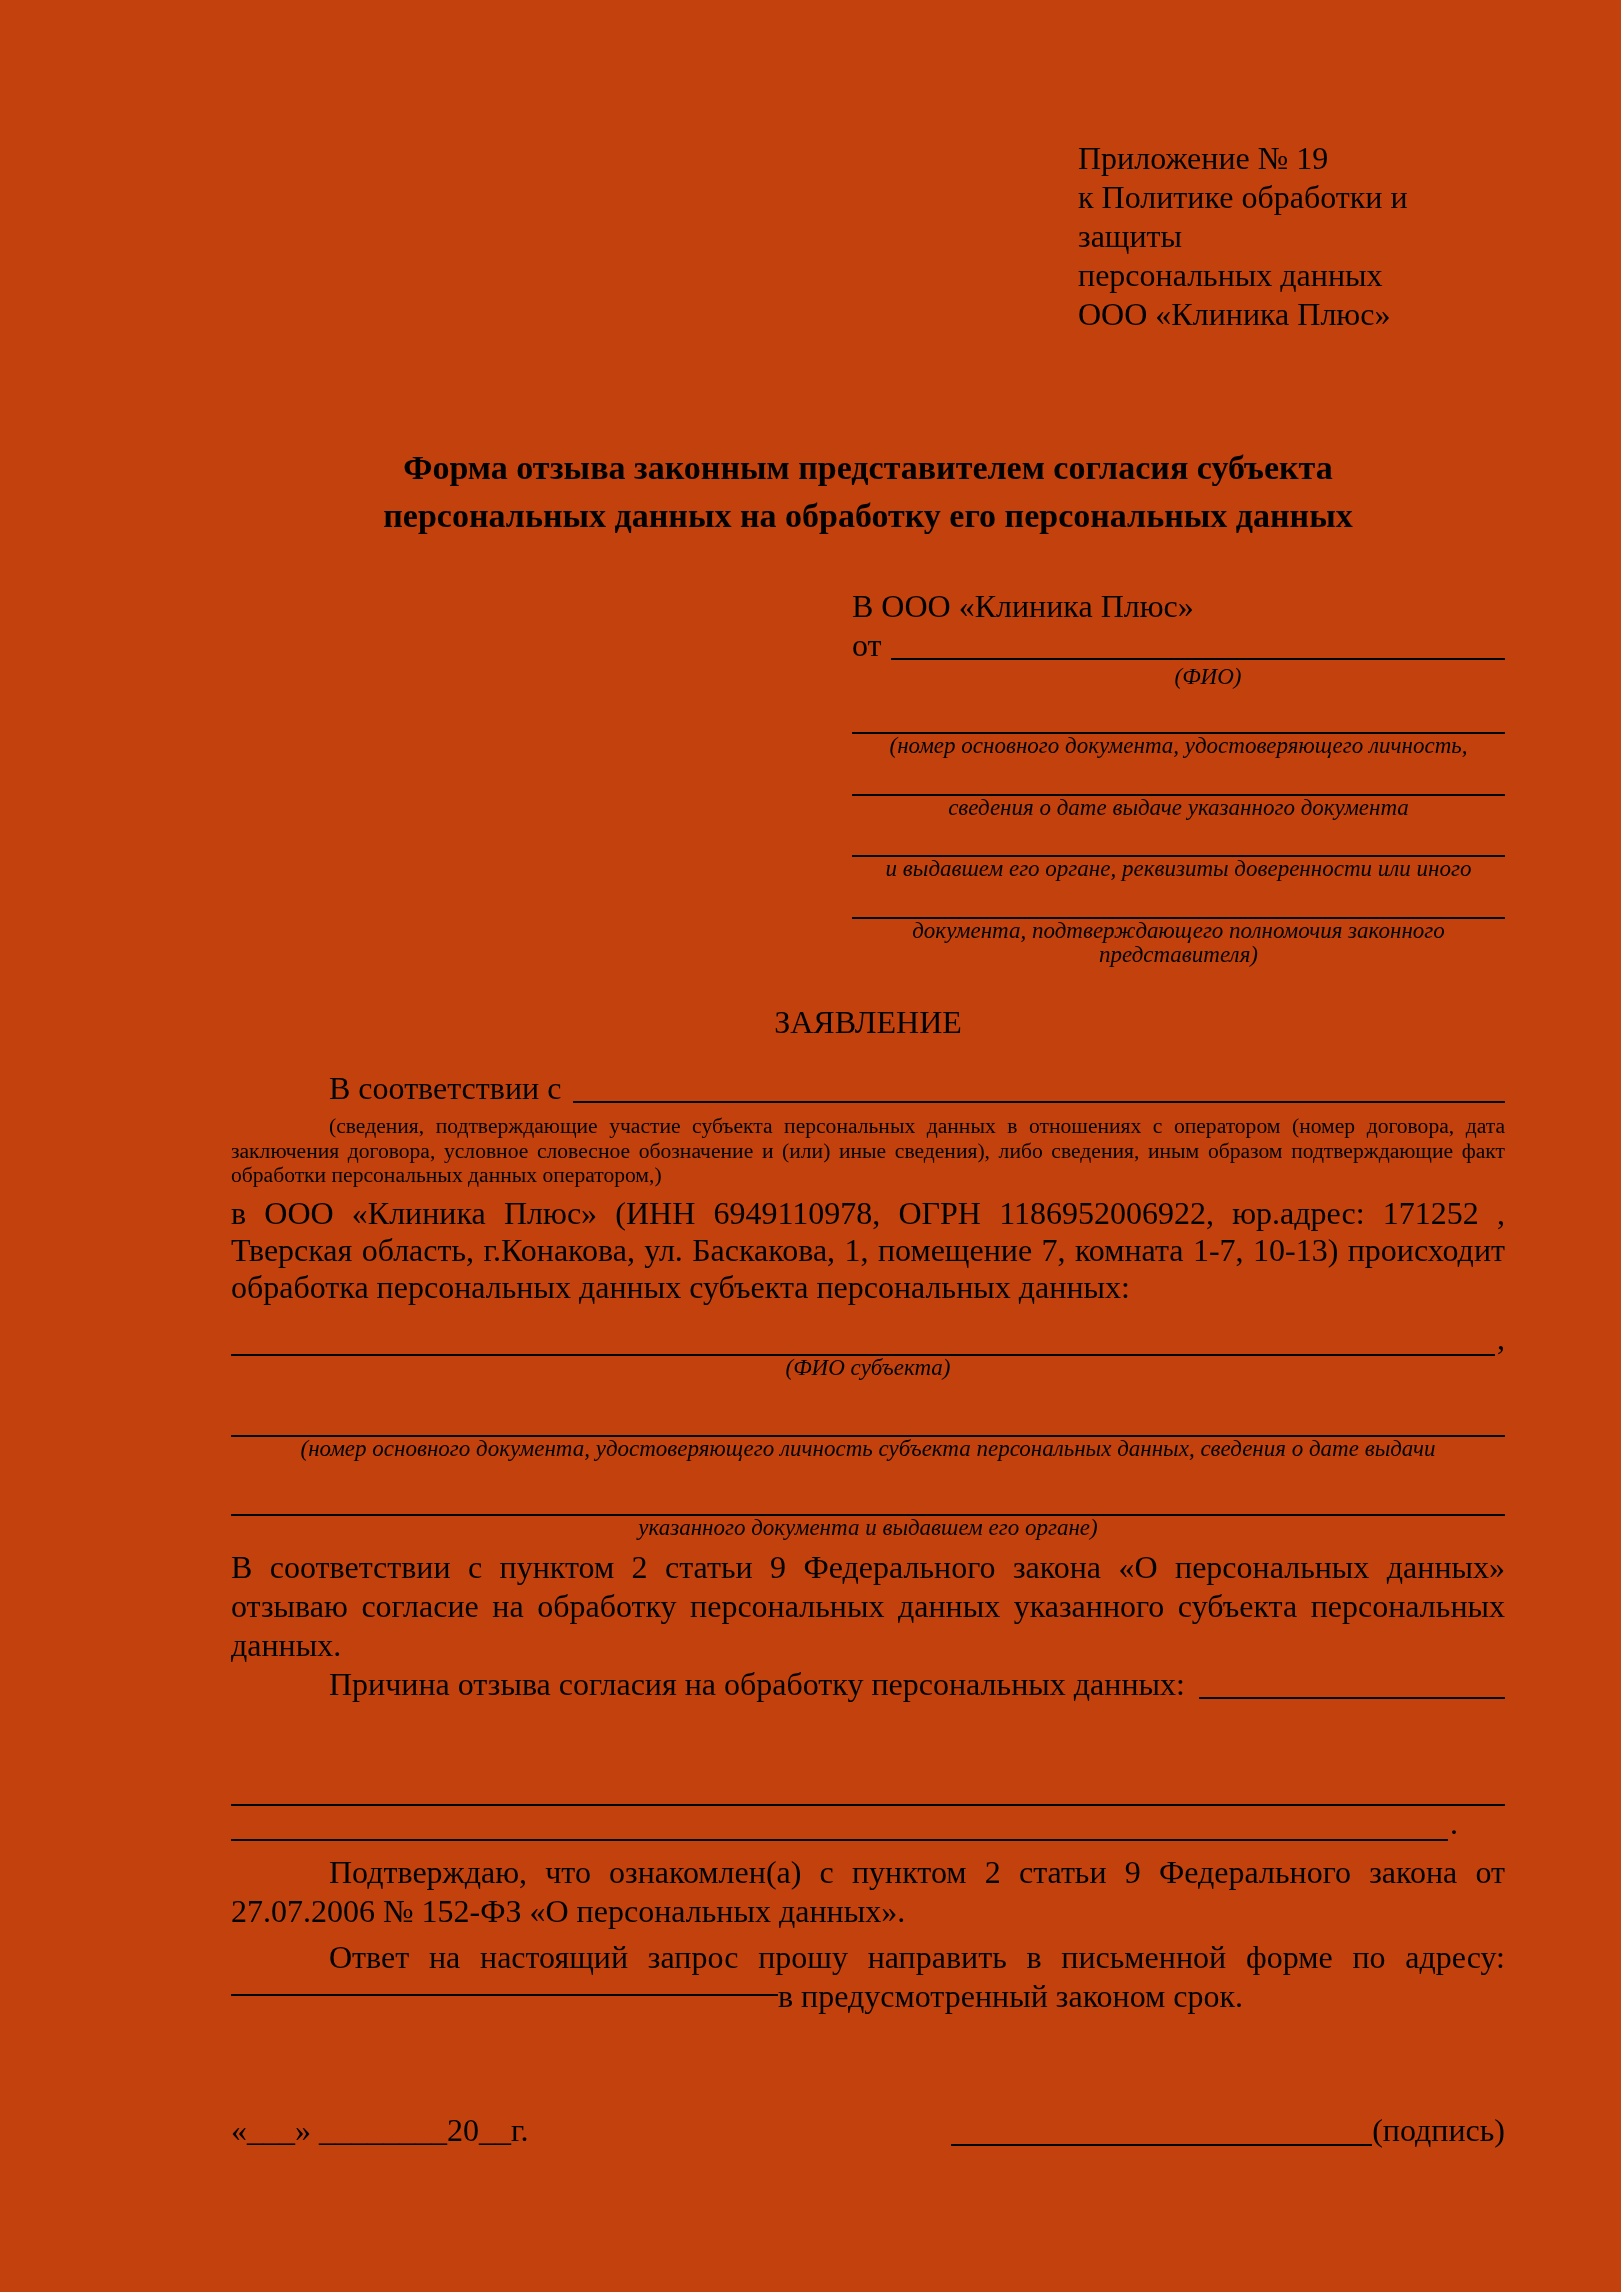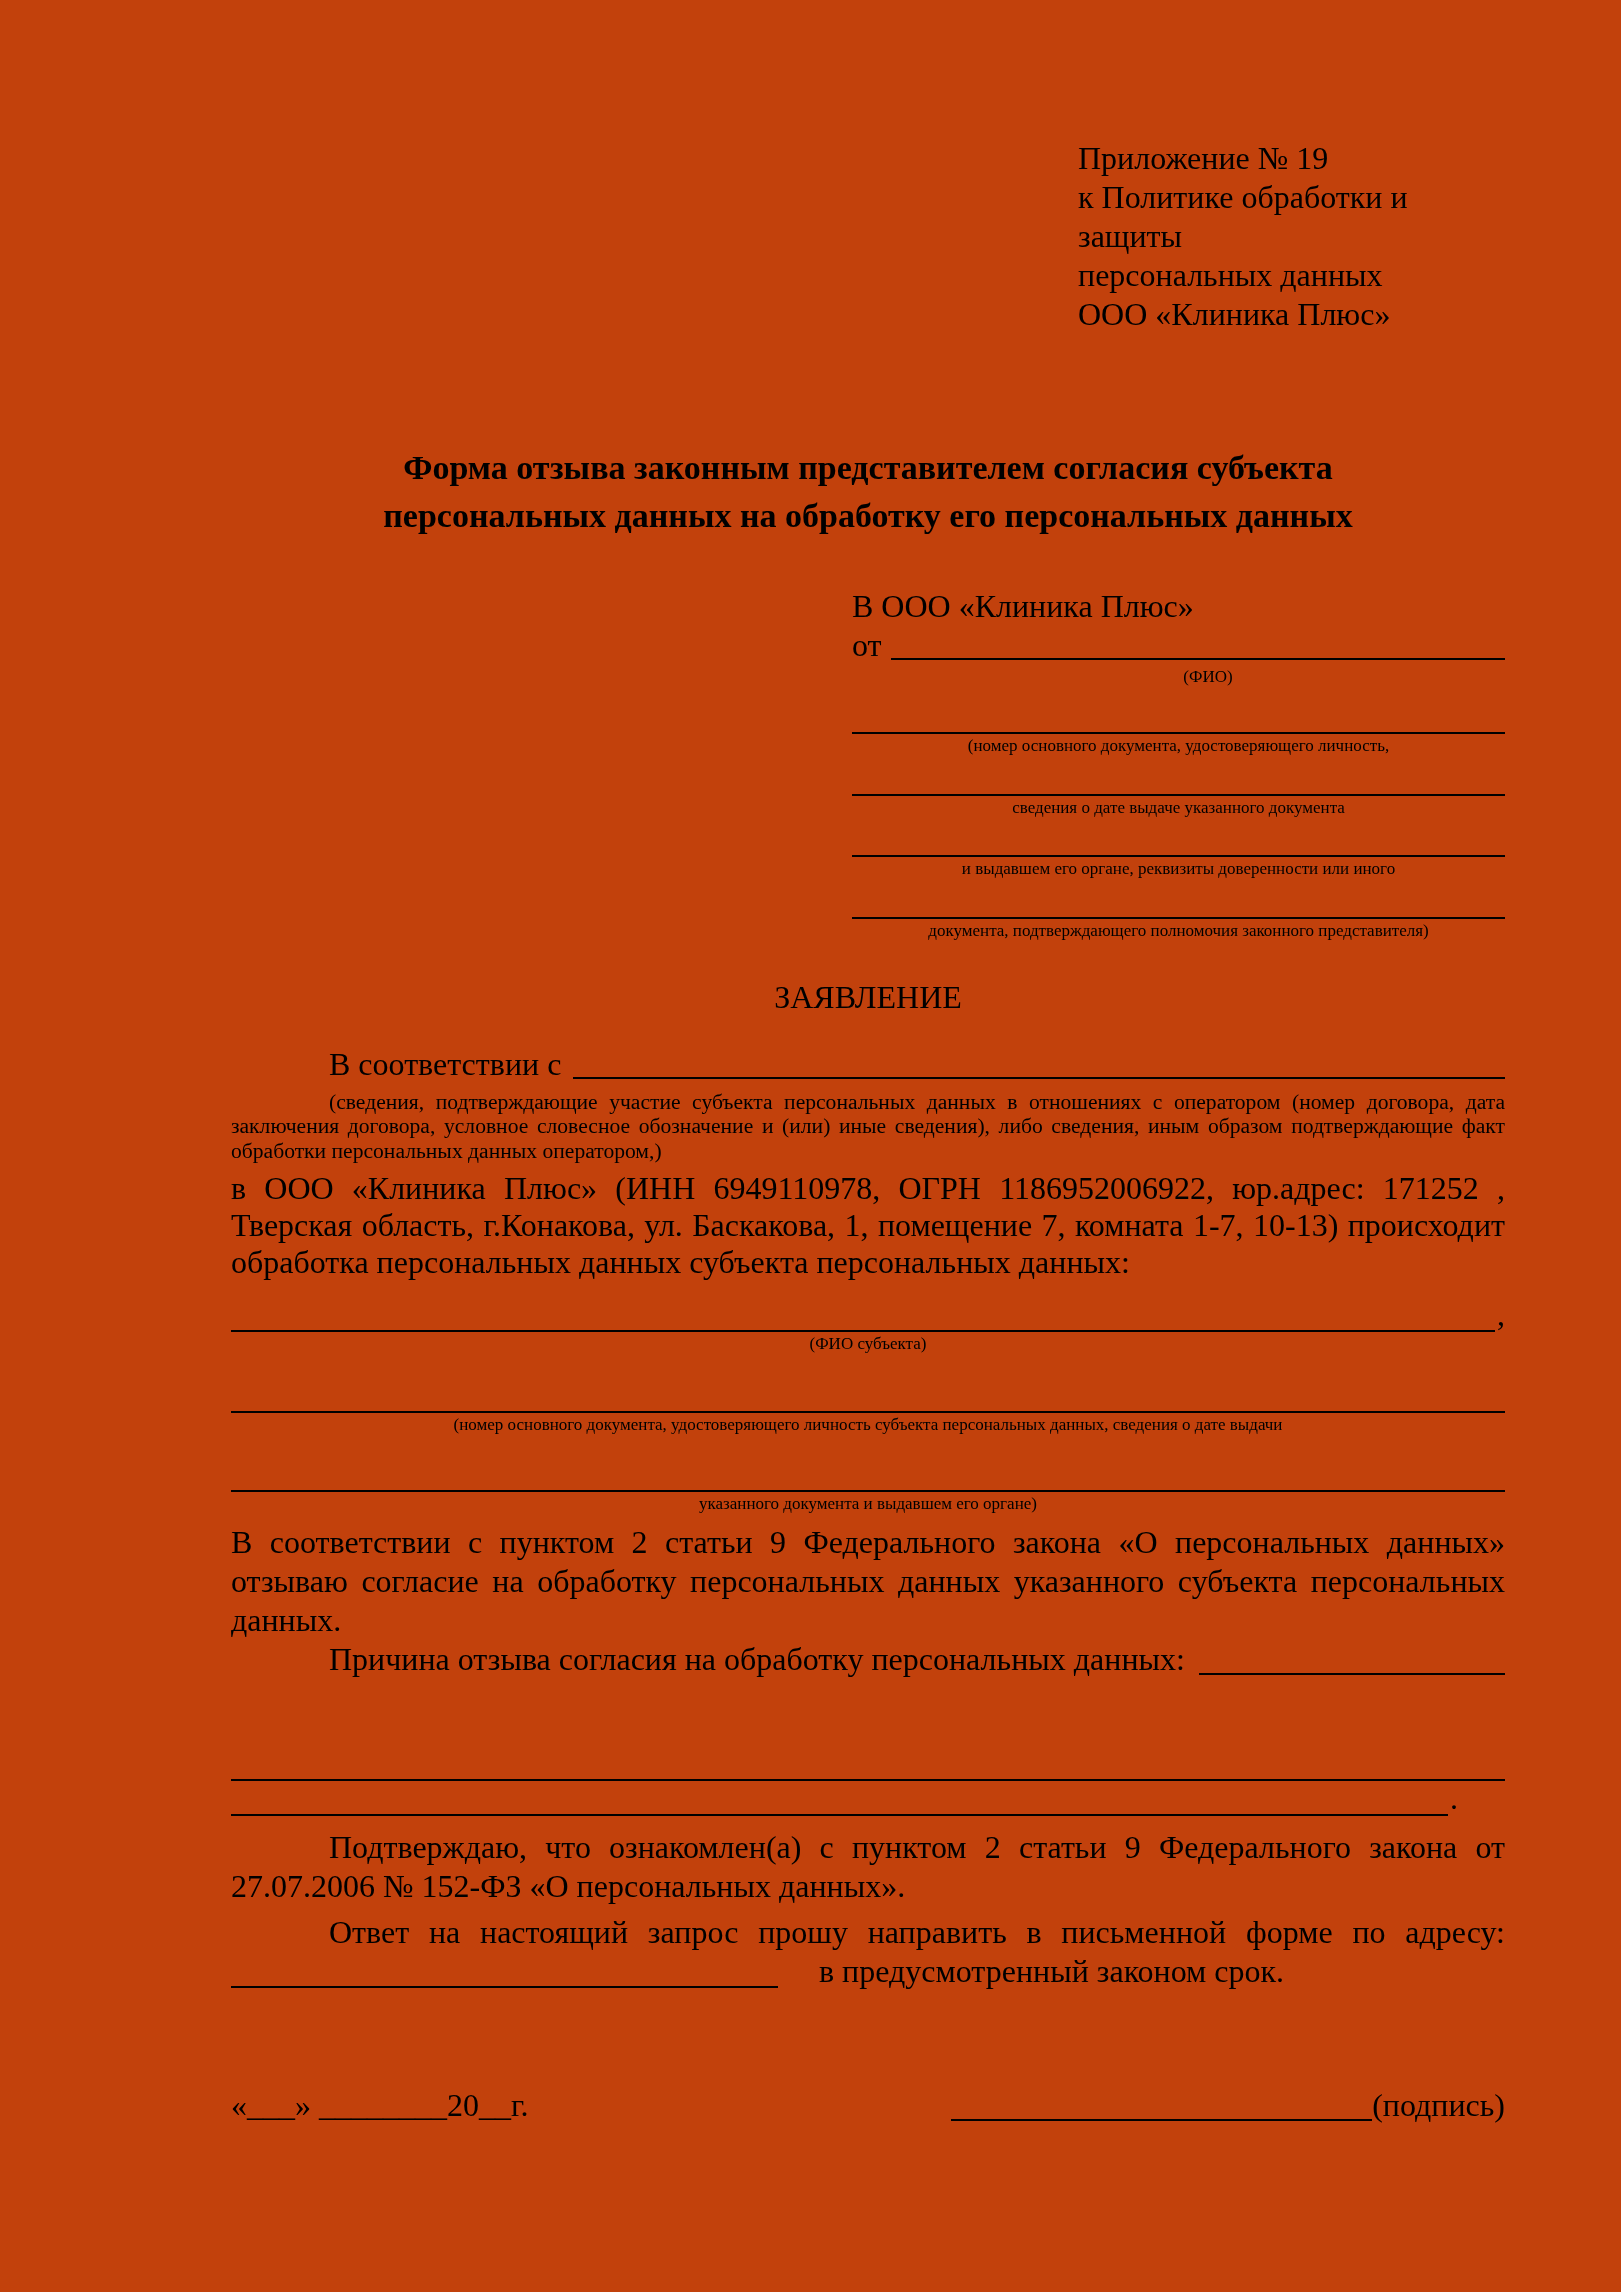--- a/index.html
+++ b/index.html
@@ -50,22 +50,23 @@
   }
   .from-row .label { line-height: 39px; }
   .fill {
     flex: 1 1 auto;
     border-bottom: 2px solid #000;
     margin-bottom: 4.9px;
     min-height: 1px;
   }
   .from-row .fill { margin-left: 9.8px; }
   .cap {
-    font-size: 17px;
+    font-size: 23px;
     line-height: 24.5px;
+    font-style: italic;
   }
   .cap-center { text-align: center; }
   .addr .cap-fio { padding-left: 59px; }
   .addr-blank {
     height: 35px;
     border-bottom: 2px solid #000;
   }
   .addr-blank.first { margin-top: 7.8px; }
 
   
@@ -122,23 +123,22 @@
   .reason-row {
     display: flex;
     align-items: flex-end;
     height: 39px;
   }
   .reason-row .label { margin-left: 98px; line-height: 39px; white-space: nowrap; }
   .reason-row .fill { margin-left: 13.7px; }
 
   .reply-row {
     display: flex;
-    align-items: flex-end;
-    height: 39px;
-    gap: 41px;
+    align-items: center;
+    height: 39px;
   }
   .reply-row .fill {
     flex: 0 0 547px;
     margin-bottom: 2.9px;
   }
   .reply-row .tail { line-height: 39px; }
 
   .footer-row {
     margin-top: 94px;
     display: flex;

